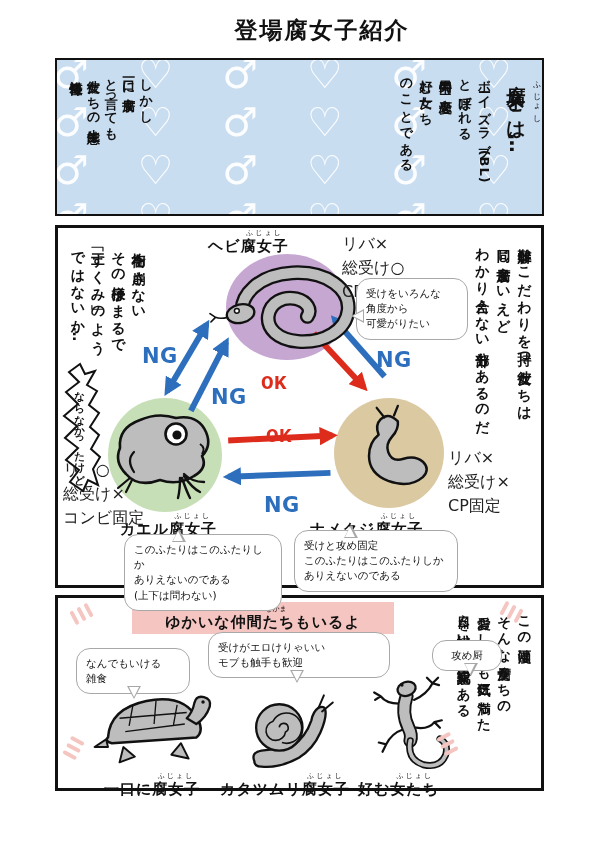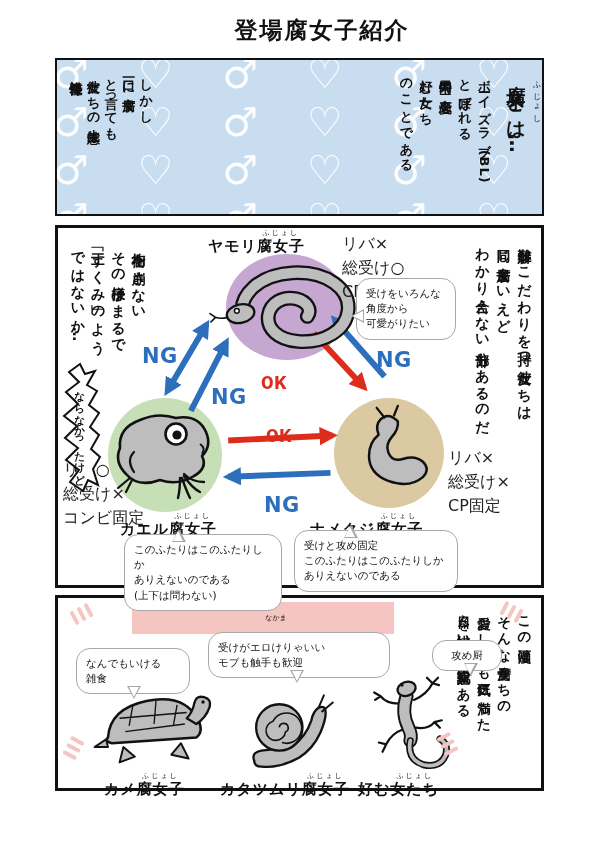--- a/index.html
+++ b/index.html
@@ -140,26 +140,26 @@
 
   <svg class="art" style="left:148px;top:30px;" viewBox="-14 0 170 110" width="160" height="102">
     <path d="M24 62 C20 40 42 18 78 16 C116 14 140 34 138 56 C136 78 112 92 84 90 C62 88 50 76 52 62 C54 48 68 41 82 44 C94 47 99 56 94 63" fill="none" stroke="#111" stroke-width="16" stroke-linecap="round"></path>
     <path d="M24 62 C20 40 42 18 78 16 C116 14 140 34 138 56 C136 78 112 92 84 90 C62 88 50 76 52 62 C54 48 68 41 82 44 C94 47 99 56 94 63" fill="none" stroke="#bdbdbd" stroke-width="11" stroke-linecap="round"></path>
     <ellipse cx="22" cy="60" rx="15" ry="10" transform="rotate(-12 22 60)" fill="#bdbdbd" stroke="#111" stroke-width="2.5"></ellipse>
     <circle cx="18" cy="57" r="2.6" fill="#fff" stroke="#111" stroke-width="1.6"></circle>
     <path d="M8 64 Q0 66 -5 64 M-5 64 L-11 60 M-5 64 L-10 69" stroke="#111" stroke-width="1.8" fill="none" stroke-linecap="round"></path>
   </svg>
   <div class="lbl" style="left:150px;top:1px;">
     <span class="ruby">ふじょし</span>
-    <span>ヤモリ腐女子</span>
+    <span>ヘビ腐女子</span>
   </div>
   <div class="attrs" style="left:284px;top:4px;">リバ×
 総受け○
 CP非固定</div>
-  <div class="bubble tail-l" style="left:298px;top:50px;width:100px;">受けをいろんな
+  <div class="bubble tail-l" style="left:298px;top:50px;width:112px;">受けをいろんな
 角度から
 可愛がりたい</div>
 
   <svg class="art" style="left:42px;top:166px;" viewBox="0 0 132 118" width="132" height="118">
     <path d="M20 54 Q18 34 40 26 Q58 18 76 24 Q98 20 106 38 Q112 52 102 62 Q108 74 94 82 Q78 92 60 86 Q38 94 26 80 Q14 68 20 54 Z" fill="#bdbdbd" stroke="#111" stroke-width="2.6" stroke-linejoin="round"></path>
     <circle cx="76" cy="40" r="10.5" fill="#fff" stroke="#111" stroke-width="2.6"></circle>
     <circle cx="77" cy="41" r="4.6" fill="#111"></circle>
     <path d="M100 50 Q106 54 102 60" stroke="#111" stroke-width="2" fill="none"></path>
     <path d="M84 80 Q92 88 104 88 M84 82 Q92 94 100 98 M82 84 Q86 96 90 104 M80 84 Q80 96 78 104" stroke="#111" stroke-width="2.4" fill="none" stroke-linecap="round"></path>
     <path d="M34 78 Q26 66 34 58 M30 84 L18 94 M32 86 L26 98" stroke="#111" stroke-width="2.2" fill="none" stroke-linecap="round"></path>
@@ -187,20 +187,21 @@
 総受け×
 CP固定</div>
   <div class="bubble tail-t" style="left:236px;top:302px;width:164px;">受けと攻め固定
 このふたりはこのふたりしか
 ありえないのである</div>
 </div>
 
 <div class="panel" id="p3">
   <div class="banner">
     <span class="banner-furi">なかま</span>
+    <span class="banner-text">ゆかいな仲間たちもいるよ</span>
   </div>
   <div class="marks mk1">
       <span></span>
       <span></span>
       <span></span>
     </div>
   <div class="marks mk2">
       <span></span>
       <span></span>
       <span></span>
@@ -224,21 +225,21 @@
 
   <svg class="art" style="left:26px;top:78px;" viewBox="0 0 144 100" width="144" height="96">
     <path d="M22 64 Q24 34 62 26 Q102 18 116 46 Q122 58 114 64 L26 70 Q18 68 22 64 Z" fill="#bdbdbd" stroke="#111" stroke-width="2.6" stroke-linejoin="round"></path>
     <path d="M48 30 L44 52 M72 26 L70 50 M94 30 L90 52 M34 44 L104 38 M40 58 L102 50" stroke="#111" stroke-width="1.4" fill="none"></path>
     <path d="M114 50 Q124 44 128 32 Q130 24 122 22 Q114 20 112 28 Q110 38 104 44 Z" fill="#bdbdbd" stroke="#111" stroke-width="2.4" stroke-linejoin="round"></path>
     <circle cx="121" cy="27" r="1.8" fill="#111"></circle>
     <path d="M98 70 L106 86 L88 82 Z M38 74 L34 90 L50 84 Z M20 66 L8 74 L22 74 Z" fill="#bdbdbd" stroke="#111" stroke-width="2" stroke-linejoin="round"></path>
   </svg>
   <div class="lbl" style="left:46px;top:174px;">
     <span class="ruby">ふじょし</span>
-    <span>カメ腐女子</span>
+    <span>一口に腐女子</span>
   </div>
 
   <svg class="art" style="left:176px;top:92px;" viewBox="0 0 112 92" width="112" height="82">
     <path d="M16 80 Q12 70 24 68 L58 64 Q74 52 80 34 Q82 24 88 20 Q96 16 96 26 Q96 34 90 48 Q82 66 66 76 Q44 88 24 86 Q16 86 16 80 Z" fill="#bdbdbd" stroke="#111" stroke-width="2.6" stroke-linejoin="round"></path>
     <path d="M88 20 L94 6 M92 24 L104 14" stroke="#111" stroke-width="2.2" stroke-linecap="round"></path>
     <circle cx="44" cy="42" r="26" fill="#bdbdbd" stroke="#111" stroke-width="2.6"></circle>
     <path d="M44 42 a5 5 0 1 1 7 5 a11 11 0 1 1 -14 -12 a17 17 0 1 1 10 24" fill="none" stroke="#111" stroke-width="1.8"></path>
   </svg>
   <div class="lbl" style="left:162px;top:174px;">
     <span class="ruby">ふじょし</span>

